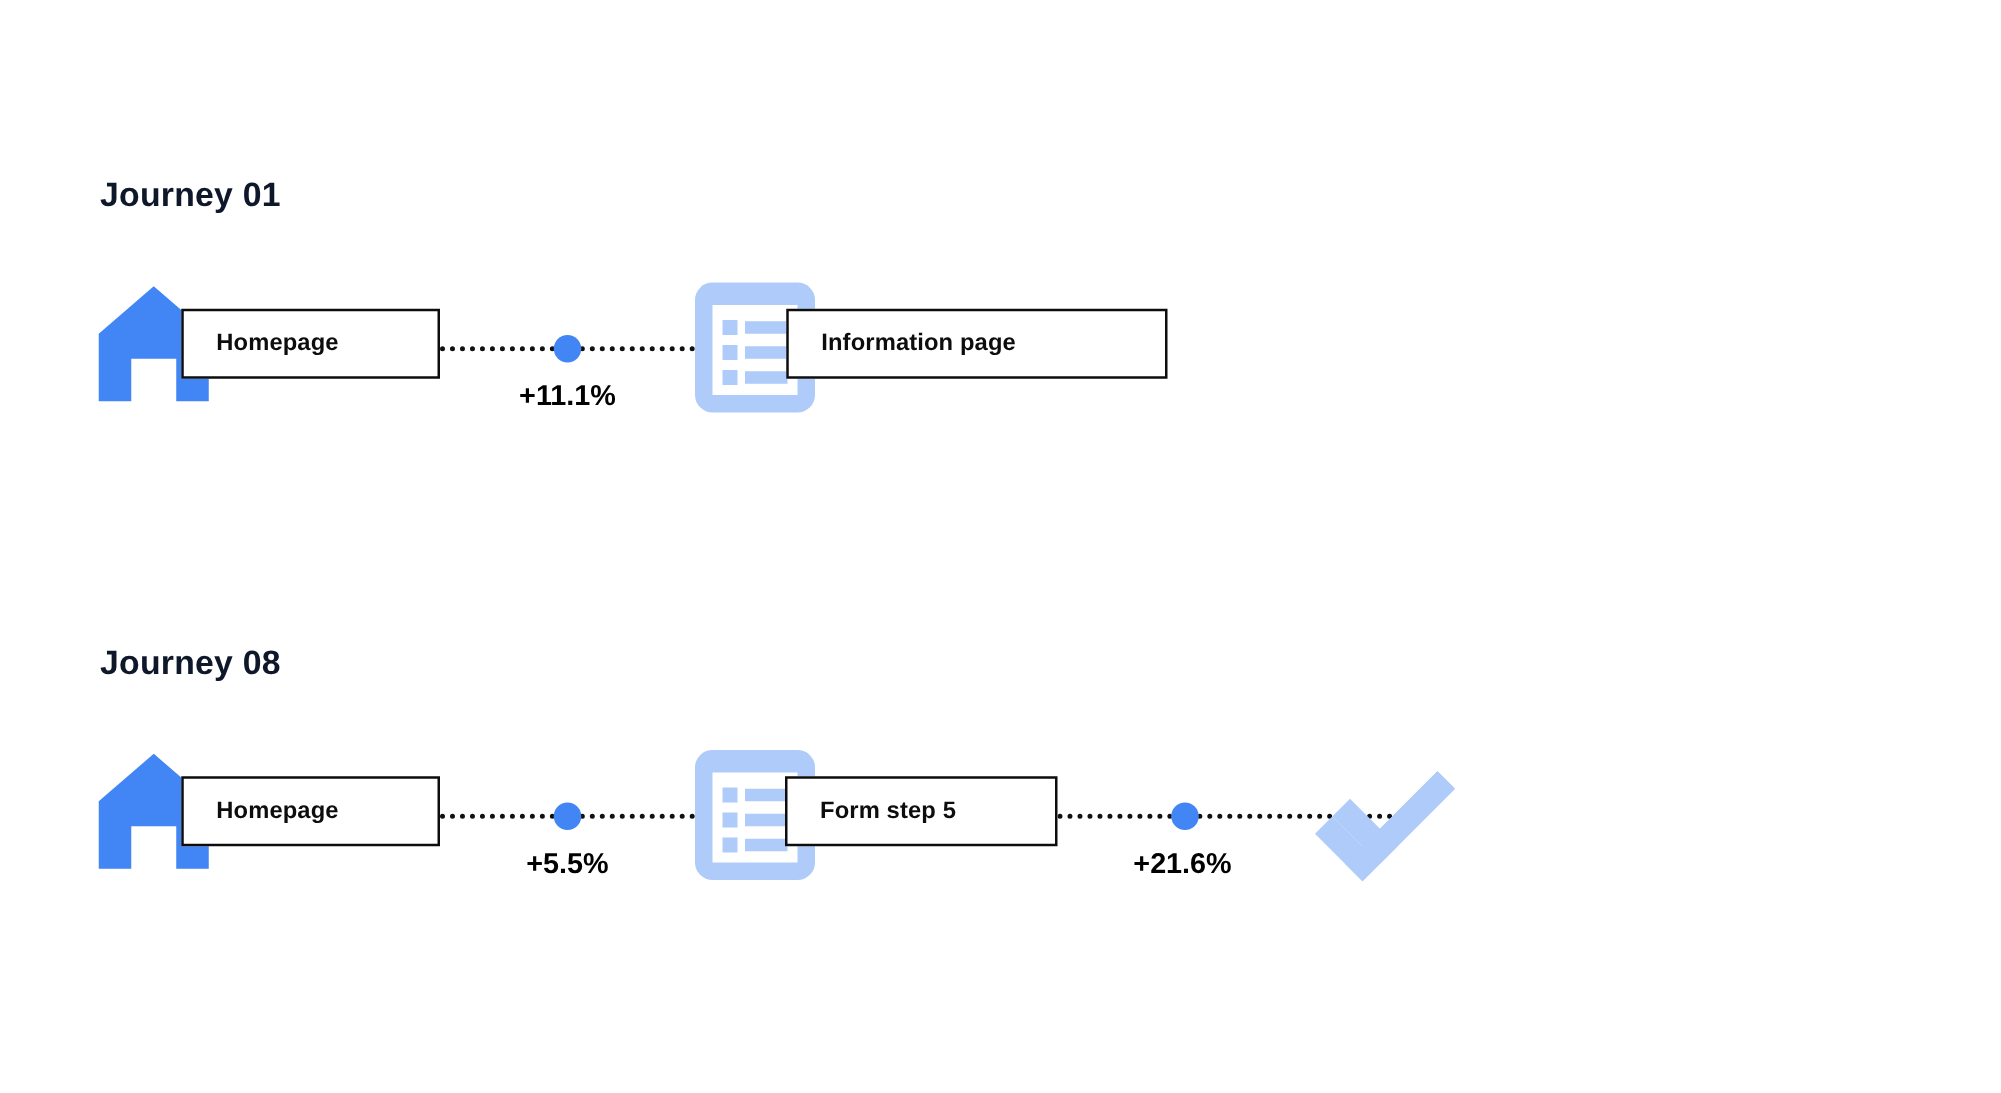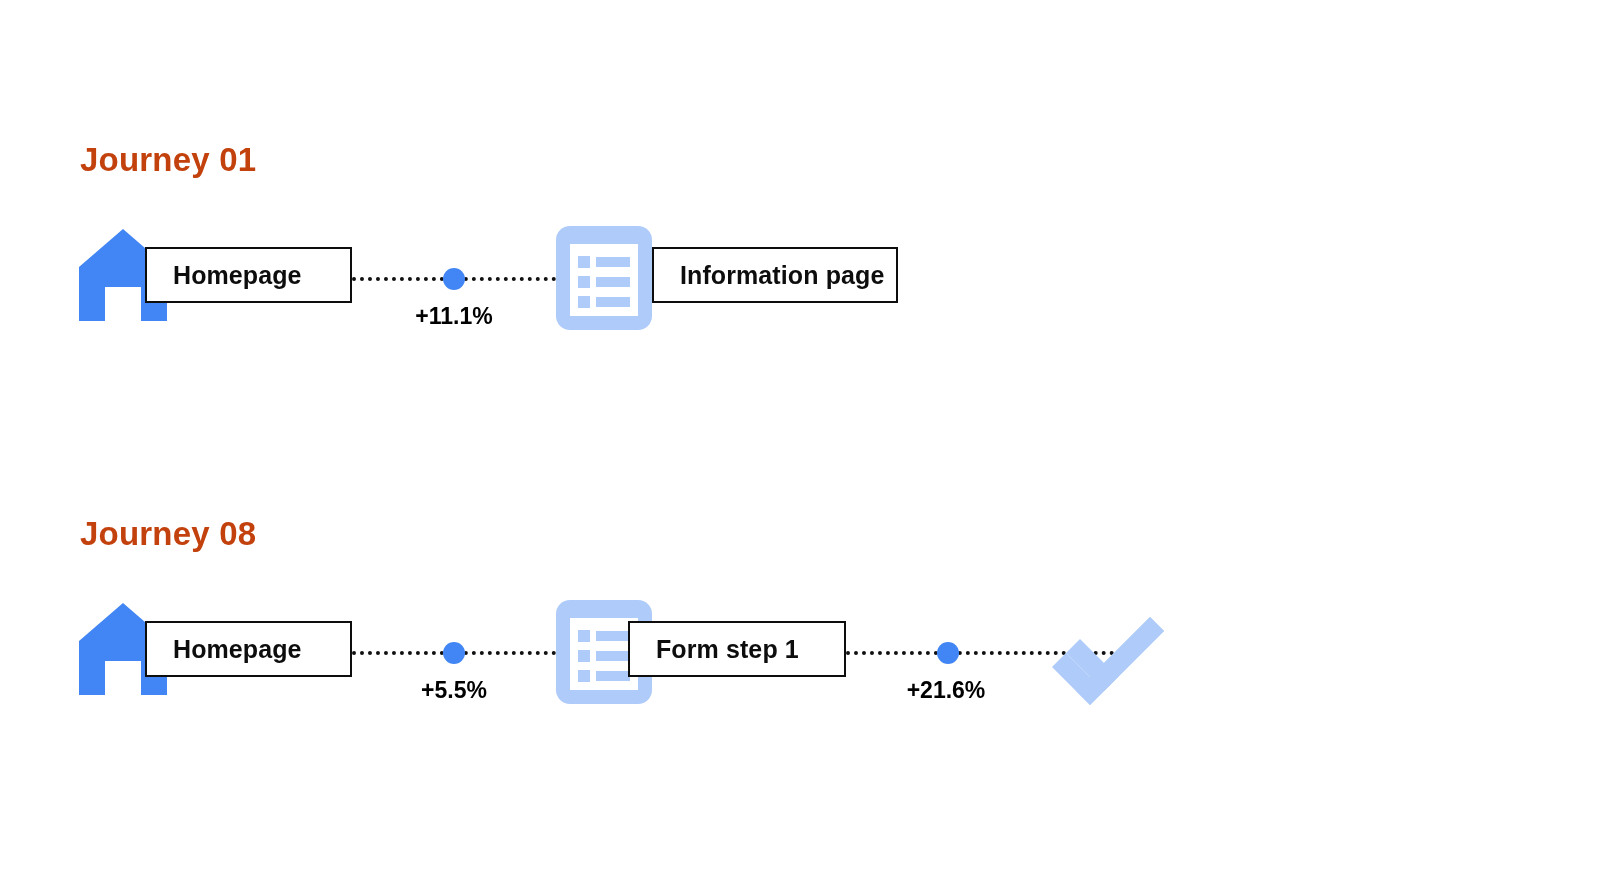--- a/index.html
+++ b/index.html
@@ -18,23 +18,23 @@
 
   .journey {
     position: absolute;
     left: 0;
     top: 0;
     width: 1601px;
   }
 
   .journey-title {
     position: absolute;
-    font-size: 33px;
+    font-size: 27px;
     font-weight: bold;
-    color: #c2410c;
+    color: #0f172a;
     letter-spacing: 0.2px;
     white-space: nowrap;
   }
 
   .flow {
     position: absolute;
     left: 0;
     width: 1601px;
     height: 140px;
   }
@@ -75,21 +75,21 @@
     position: absolute;
     box-sizing: border-box;
     background: #ffffff;
     border: 2px solid #0d0d0d;
     display: flex;
     align-items: center;
     z-index: 3;
     height: 56px;
   }
   .node-label {
-    font-size: 25px;
+    font-size: 19px;
     font-weight: bold;
     color: #0d0d0d;
     white-space: nowrap;
     padding-left: 26px;
     letter-spacing: 0.1px;
   }
 
   
   .icon-house {
     position: absolute;
@@ -147,21 +147,21 @@
         <rect x="14" y="18" width="68" height="72" fill="#ffffff"></rect>
         <rect x="22" y="30" width="12" height="12" fill="#AECBFA"></rect>
         <rect x="40" y="31" width="34" height="10" fill="#AECBFA"></rect>
         <rect x="22" y="50" width="12" height="12" fill="#AECBFA"></rect>
         <rect x="40" y="51" width="34" height="10" fill="#AECBFA"></rect>
         <rect x="22" y="70" width="12" height="12" fill="#AECBFA"></rect>
         <rect x="40" y="71" width="34" height="10" fill="#AECBFA"></rect>
       </svg>
     </div>
 
-    <div class="node-box" style="left:652px; top:32px; width:246px;">
+    <div class="node-box" style="left:629px; top:32px; width:305px;">
       <span class="node-label">Information page</span>
     </div>
 
   </div>
 </div>
 
 <div class="journey">
 
   <div class="journey-title" style="left:80px; top:515px;">Journey 08</div>
 
@@ -190,21 +190,21 @@
         <rect x="22" y="30" width="12" height="12" fill="#AECBFA"></rect>
         <rect x="40" y="31" width="34" height="10" fill="#AECBFA"></rect>
         <rect x="22" y="50" width="12" height="12" fill="#AECBFA"></rect>
         <rect x="40" y="51" width="34" height="10" fill="#AECBFA"></rect>
         <rect x="22" y="70" width="12" height="12" fill="#AECBFA"></rect>
         <rect x="40" y="71" width="34" height="10" fill="#AECBFA"></rect>
       </svg>
     </div>
 
     <div class="node-box" style="left:628px; top:32px; width:218px;">
-      <span class="node-label">Form step 1</span>
+      <span class="node-label">Form step 5</span>
     </div>
 
     <div class="connector" style="left:846px; top:62px; width:276px;">
       <div class="dotted-line"></div>
       <div class="flow-dot" style="left:91px;"></div>
       <div class="delta-label" style="left:35px; width:130px;text-align:center;">+21.6%</div>
     </div>
 
     <div class="icon-check" style="left:1046px; top:6px;">
       <svg viewBox="0 0 122 120" width="122" height="120" aria-hidden="true">

